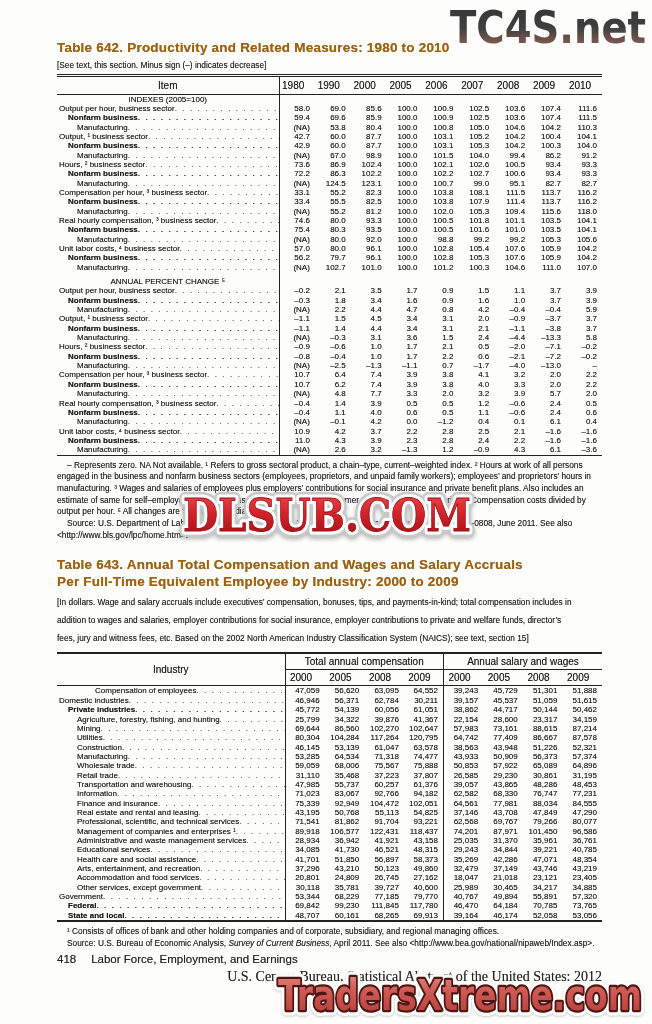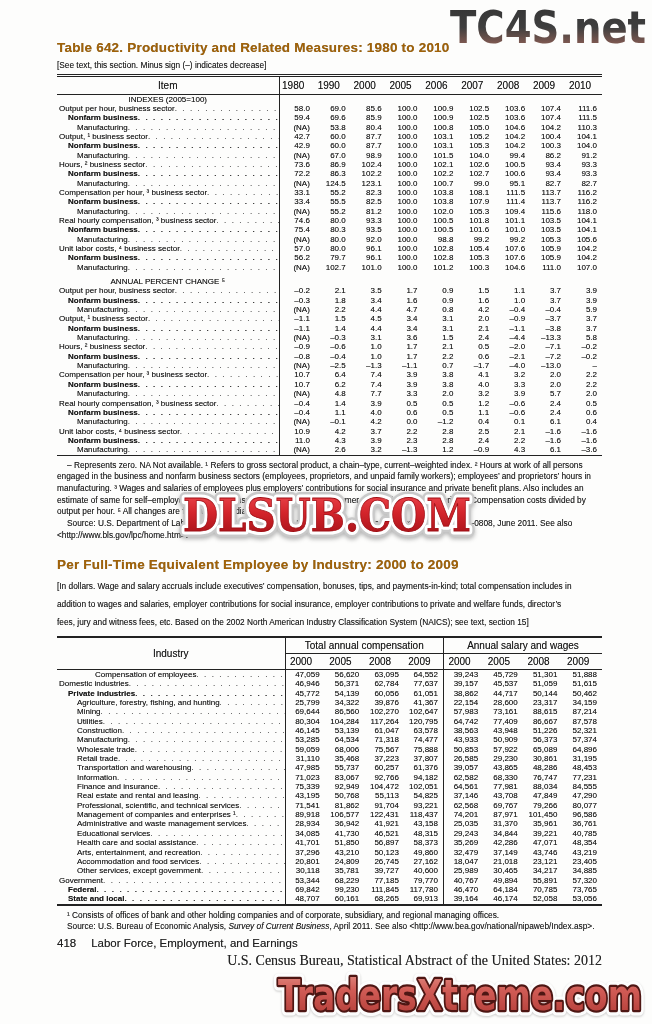--- a/index.html
+++ b/index.html
@@ -718,20 +718,21 @@
           </tr>
         </tbody>
     </table>
 
     <div class="fnotes">
       <p>– Represents zero. NA Not available. ¹ Refers to gross sectoral product, a chain–type, current–weighted index. ² Hours at work of all persons engaged in the business and nonfarm business sectors (employees, proprietors, and unpaid family workers); employees’ and proprietors’ hours in manufacturing. ³ Wages and salaries of employees plus employers’ contributions for social insurance and private benefit plans. Also includes an estimate of same for self–employed. Real compensation deflated by the consumer price index research series. ⁴ Compensation costs divided by output per hour. ⁵ All changes are from the immediate prior year.</p>
       <p>Source: U.S. Department of Labor, Bureau of Labor Statistics, Productivity and Costs, news release, USDL 11–0808, June 2011. See also &lt;http://www.bls.gov/lpc/home.htm&gt;.</p>
     </div>
 
     <h2 class="t-title" id="title643">
+      <span class="tl">Table 643. Annual Total Compensation and Wages and Salary Accruals</span>
       <span class="tl">Per Full-Time Equivalent Employee by Industry: 2000 to 2009</span>
     </h2>
     <p class="t-note note643">[In dollars. Wage and salary accruals include executives’ compensation, bonuses, tips, and payments-in-kind; total compensation includes in addition to wages and salaries, employer contributions for social insurance, employer contributions to private and welfare funds, director’s fees, jury and witness fees, etc. Based on the 2002 North American Industry Classification System (NAICS); see text, section 15]</p>
 
     <table id="t643">
       <colgroup>
         <col style="width:228px">
         <col>
           <col>
           <col>
@@ -778,21 +779,21 @@
           <tr>
             <td class="lbl">
               <div class="lab ind0">
                 <span class="txt">Domestic industries</span>
                 <span class="dots"></span>
               </div>
             </td>
             <td class="num sep">46,946</td>
             <td class="num">56,371</td>
             <td class="num">62,784</td>
-            <td class="num">77,637</td>
+            <td class="num">30,211</td>
             <td class="num sep">39,157</td>
             <td class="num">45,537</td>
             <td class="num">51,059</td>
             <td class="num">51,615</td>
           </tr>
           <tr>
             <td class="lbl">
               <div class="lab ind1">
                 <span class="txt">Private industries</span>
                 <span class="dots"></span>

